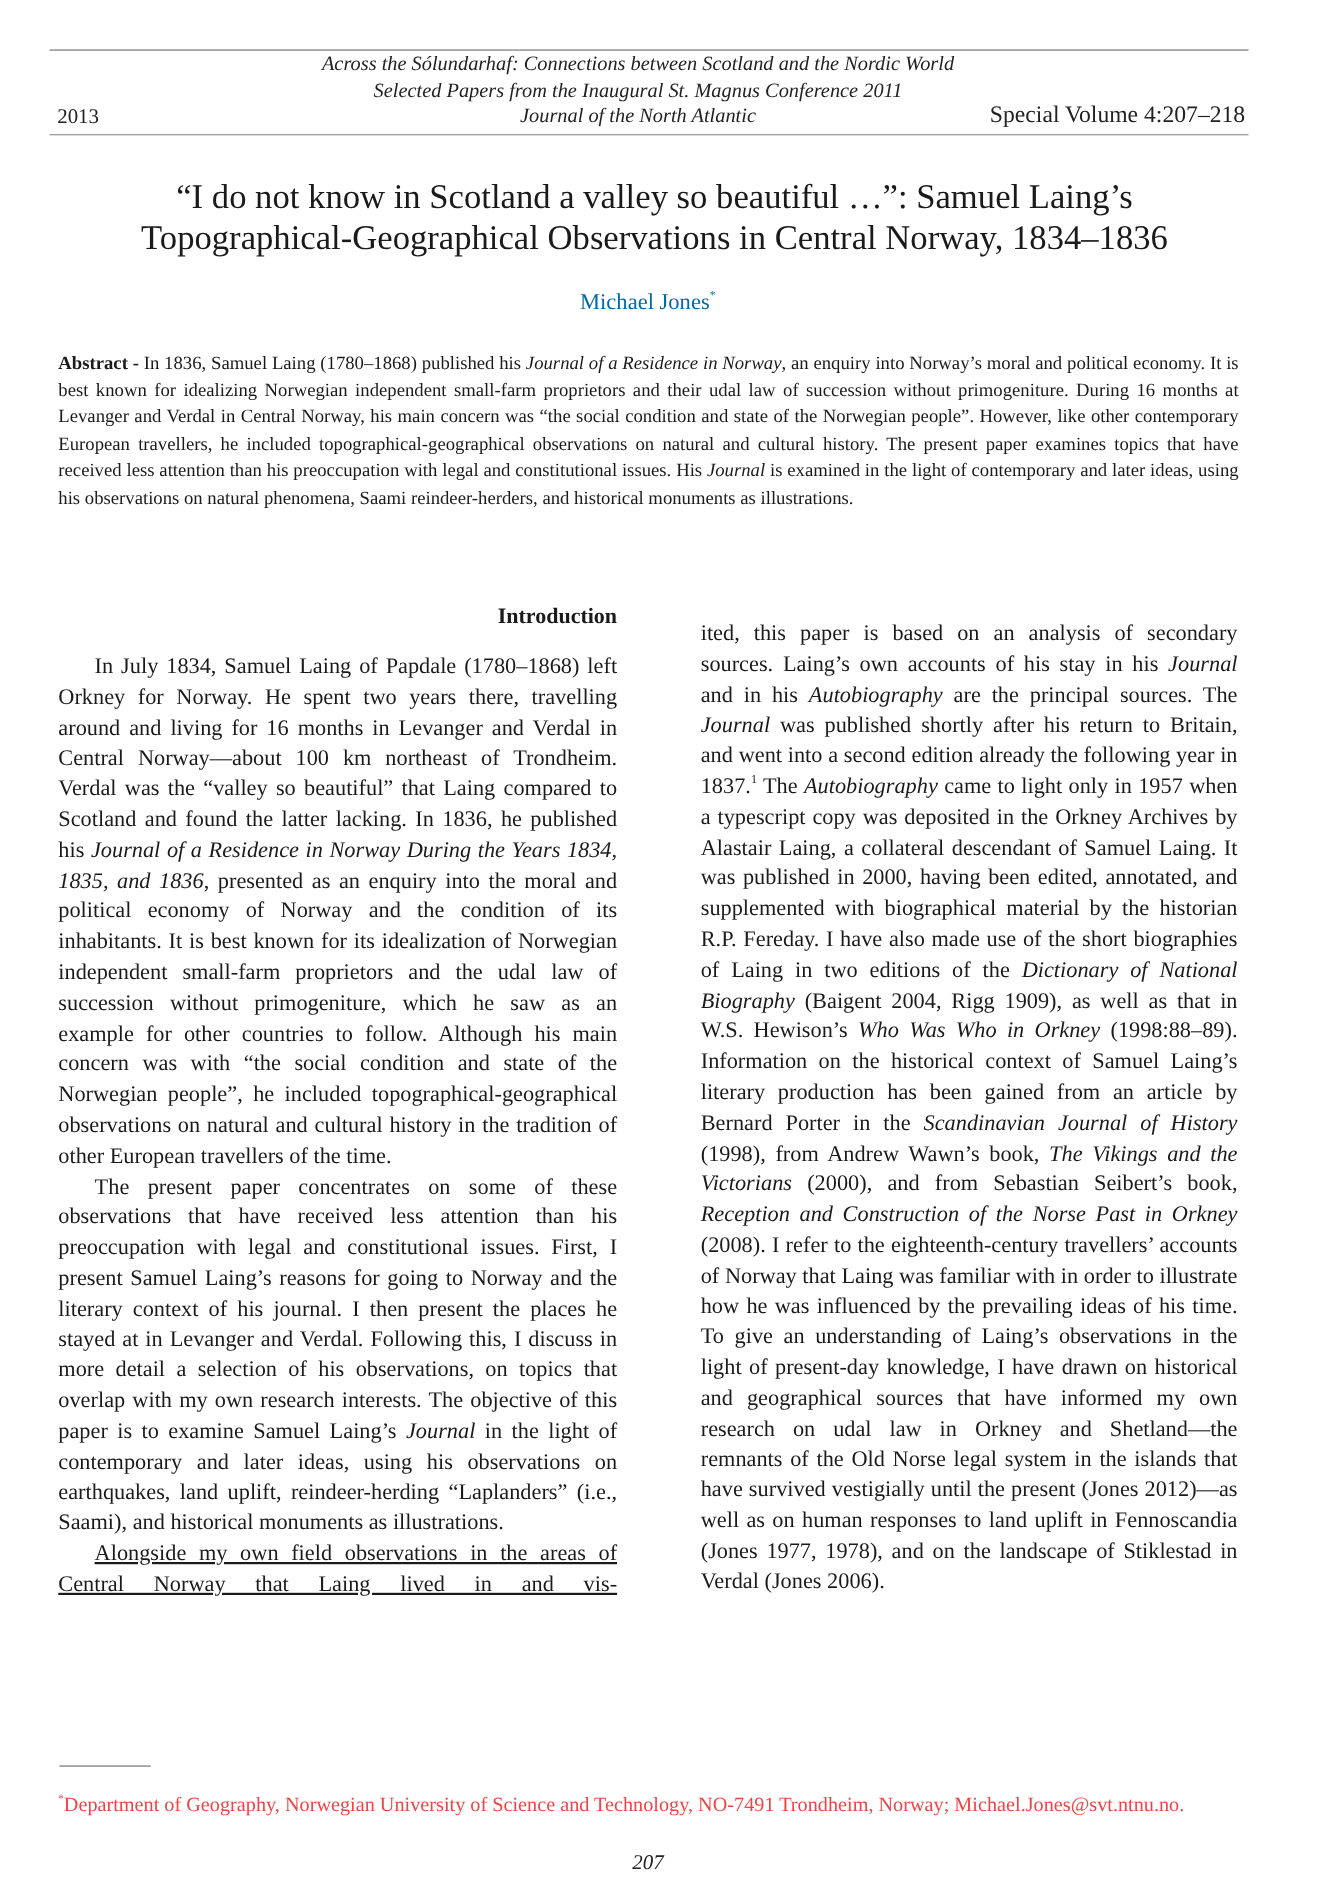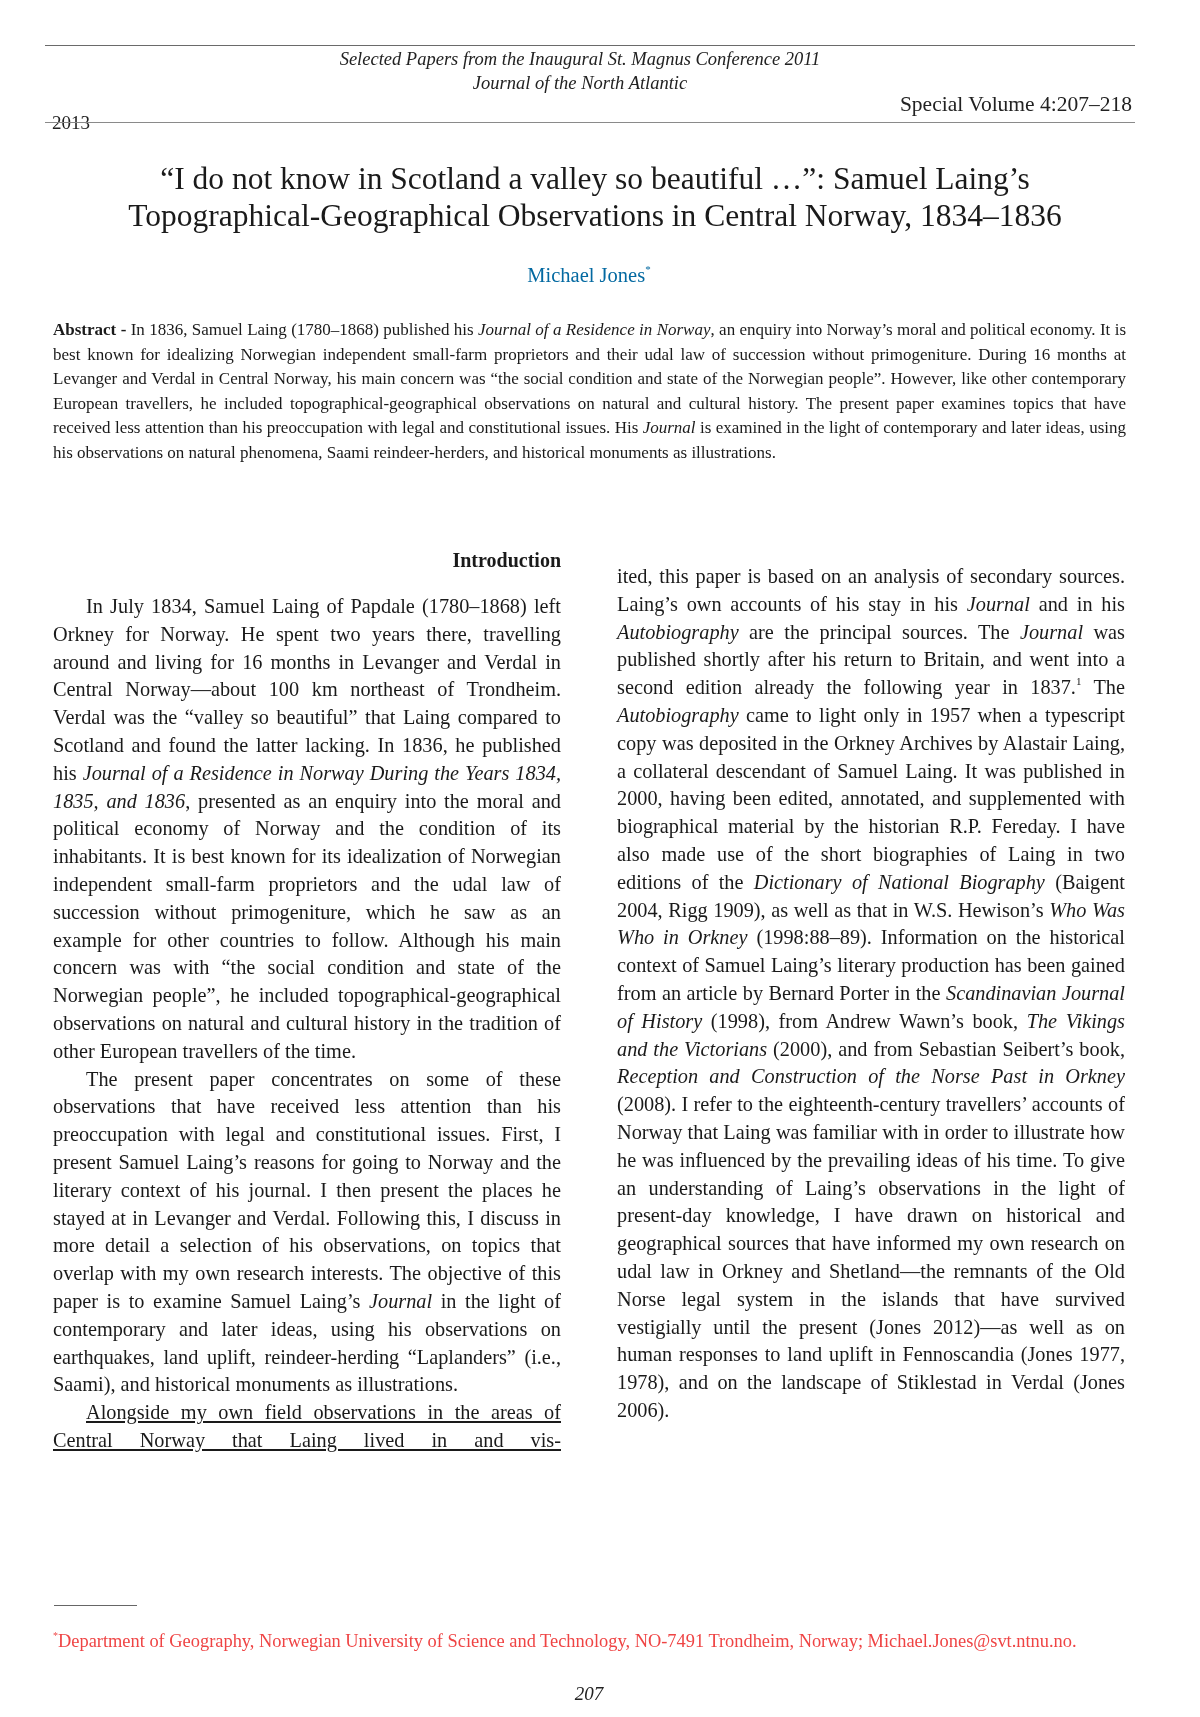--- a/index.html
+++ b/index.html
@@ -5,42 +5,42 @@
   html, body { margin: 0; padding: 0; background: #ffffff; }
   body {
     width: 1200px; height: 1717px; position: relative; overflow: hidden;
     font-family: "Liberation Serif", "DejaVu Serif", serif; color: #1a1a1a;
   }
   .rule { position: absolute; height: 0; border-top: 1.5px solid #6a6a6a; }
   .hdr-center {
     position: absolute; left: 200px; width: 760px; top: 48px;
     text-align: center; font-style: italic; font-size: 18.5px; line-height: 23.5px; color: #222;
   }
-  .hdr-year { position: absolute; left: 52px; top: 96px; font-size: 19px; color: #222; margin-top: 16px; }
+  .hdr-year { position: absolute; left: 52px; top: 96px; font-size: 19px; color: #222; }
   .hdr-vol { position: absolute; right: 68px; top: 92px; font-size: 21.5px; color: #222; }
   .title {
     position: absolute; left: 40px; width: 1110px; top: 160px;
     text-align: center; font-weight: normal; font-size: 31.5px; line-height: 37px; color: #1a1a1a;
   }
   .author {
     position: absolute; left: 0; width: 1178px; top: 263px;
     text-align: center; font-size: 20.5px; color: #0369a1;
   }
   .author sup { font-size: 11px; vertical-align: 9px; }
   .abstract {
     position: absolute; left: 53px; width: 1073px; top: 318px;
     font-size: 17px; line-height: 24.6px; text-align: justify; color: #1a1a1a;
   }
   .abstract b { font-weight: bold; }
   .col {
     position: absolute; width: 508px; font-size: 20.3px; line-height: 27.8px;
     text-align: justify; color: #1a1a1a;
   }
   .col p { margin: 0; text-indent: 33px; }
-  .col p.noindent { text-indent: 0; }
+  .col p.noindent { text-indent: 0; margin-left: 20px; }
   .col-left { left: 53px; top: 593px; }
   .col-right { left: 617px; top: 563px; }
   .section-heading {
     position: absolute; left: 53px; width: 508px; top: 549px;
     text-align: right; font-weight: bold; font-size: 20px; color: #1a1a1a;
   }
   .footnote-rule { position: absolute; left: 54px; top: 1605px; width: 83px; border-top: 1.2px solid #666; }
   .footnote {
     position: absolute; left: 53px; width: 1073px; top: 1624px;
     font-size: 18.4px; line-height: 24.5px; text-align: justify; color: #ef4444;
@@ -51,20 +51,21 @@
     text-align: center; font-size: 19px; color: #222; font-style: italic;
   }
   i { font-style: italic; }
   sup.fn { font-size: 11px; vertical-align: 9px; line-height: 0; }
 </style>
 </head>
 <body>
 
 <div class="rule" style="left:45px; top:45px; width:1090px;"></div>
 <div class="hdr-center">
+  <div>Across the Sólundarhaf: Connections between Scotland and the Nordic World</div>
   <div>Selected Papers from the Inaugural St. Magnus Conference 2011</div>
   <div>Journal of the North Atlantic</div>
 </div>
 <div class="hdr-year">2013</div>
 <div class="hdr-vol">Special Volume 4:207–218</div>
 <div class="rule" style="left:45px; top:122px; width:1090px; border-top-color:#8a8a8a;"></div>
 
 <div class="title">
   <div>“I do not know in Scotland a valley so beautiful …”: Samuel Laing’s</div>
   <div>Topographical-Geographical Observations in Central Norway, 1834–1836</div>

